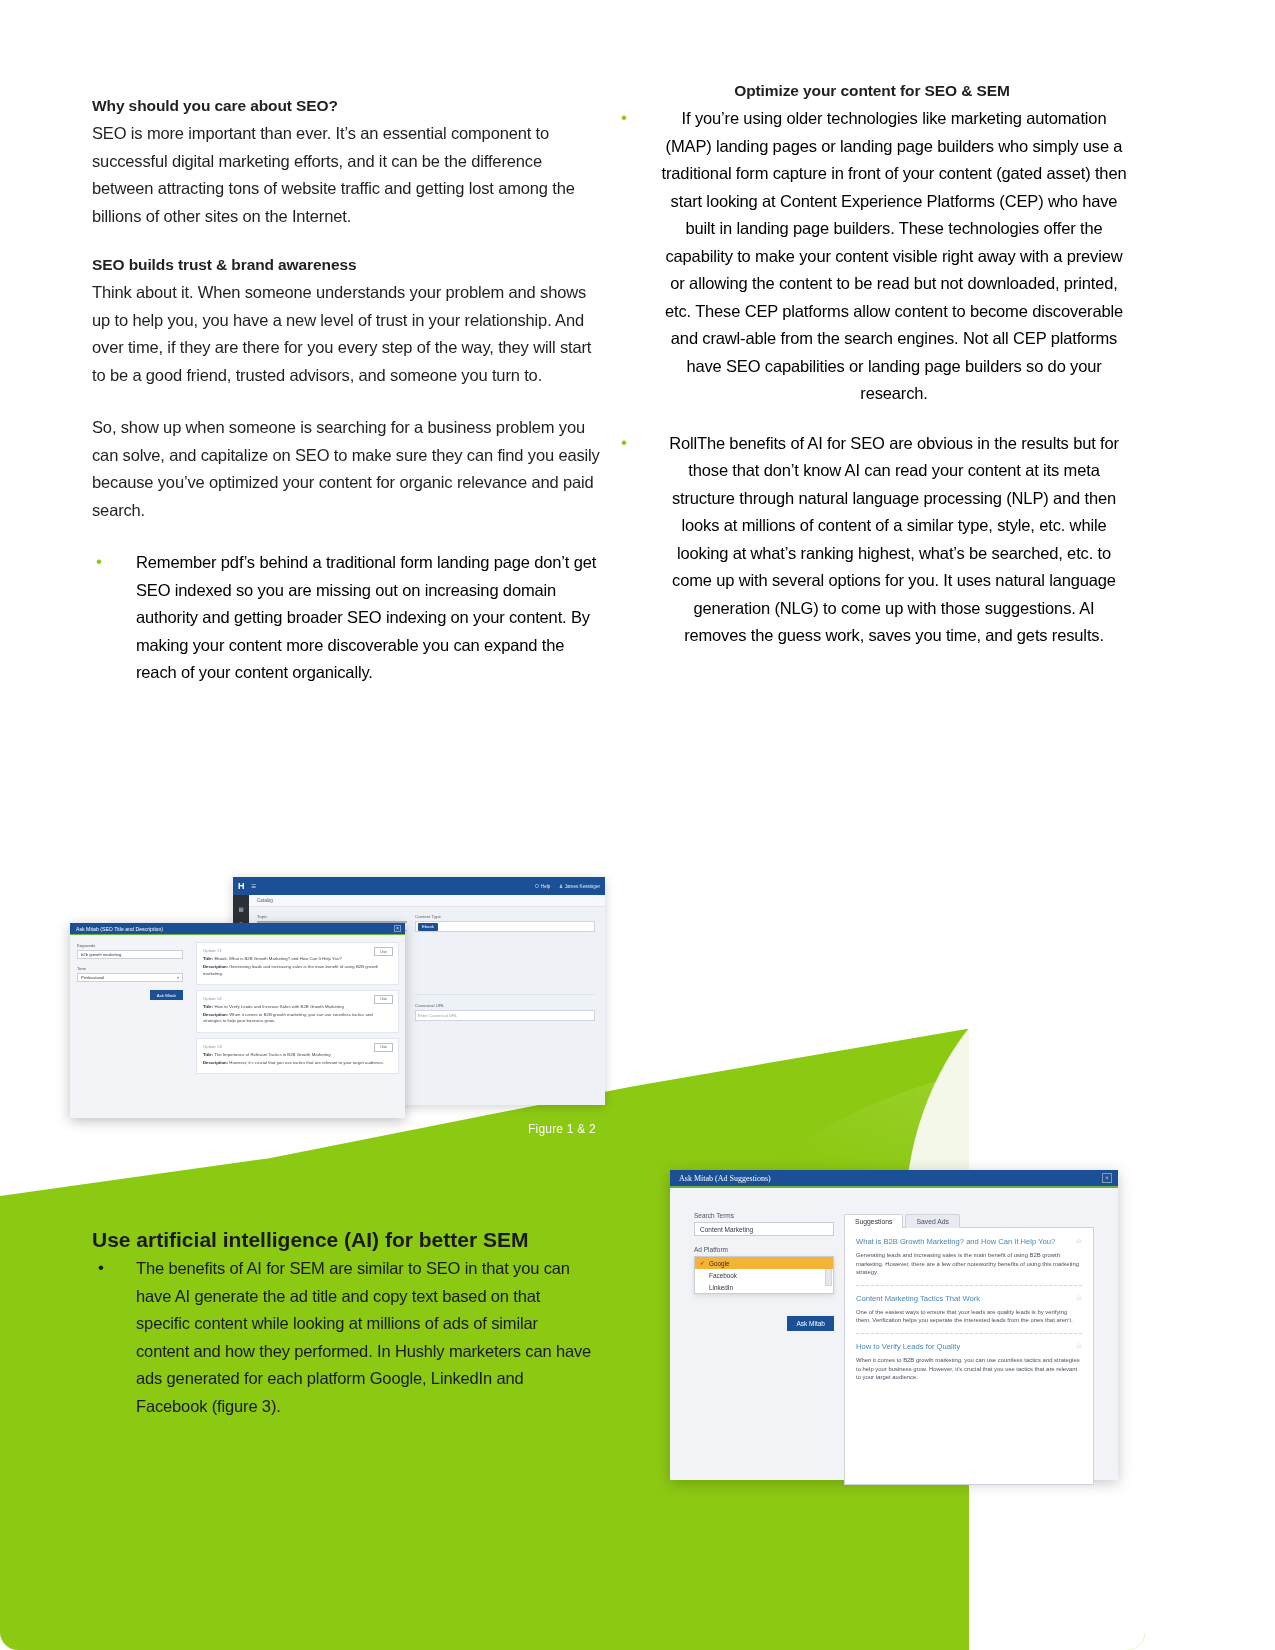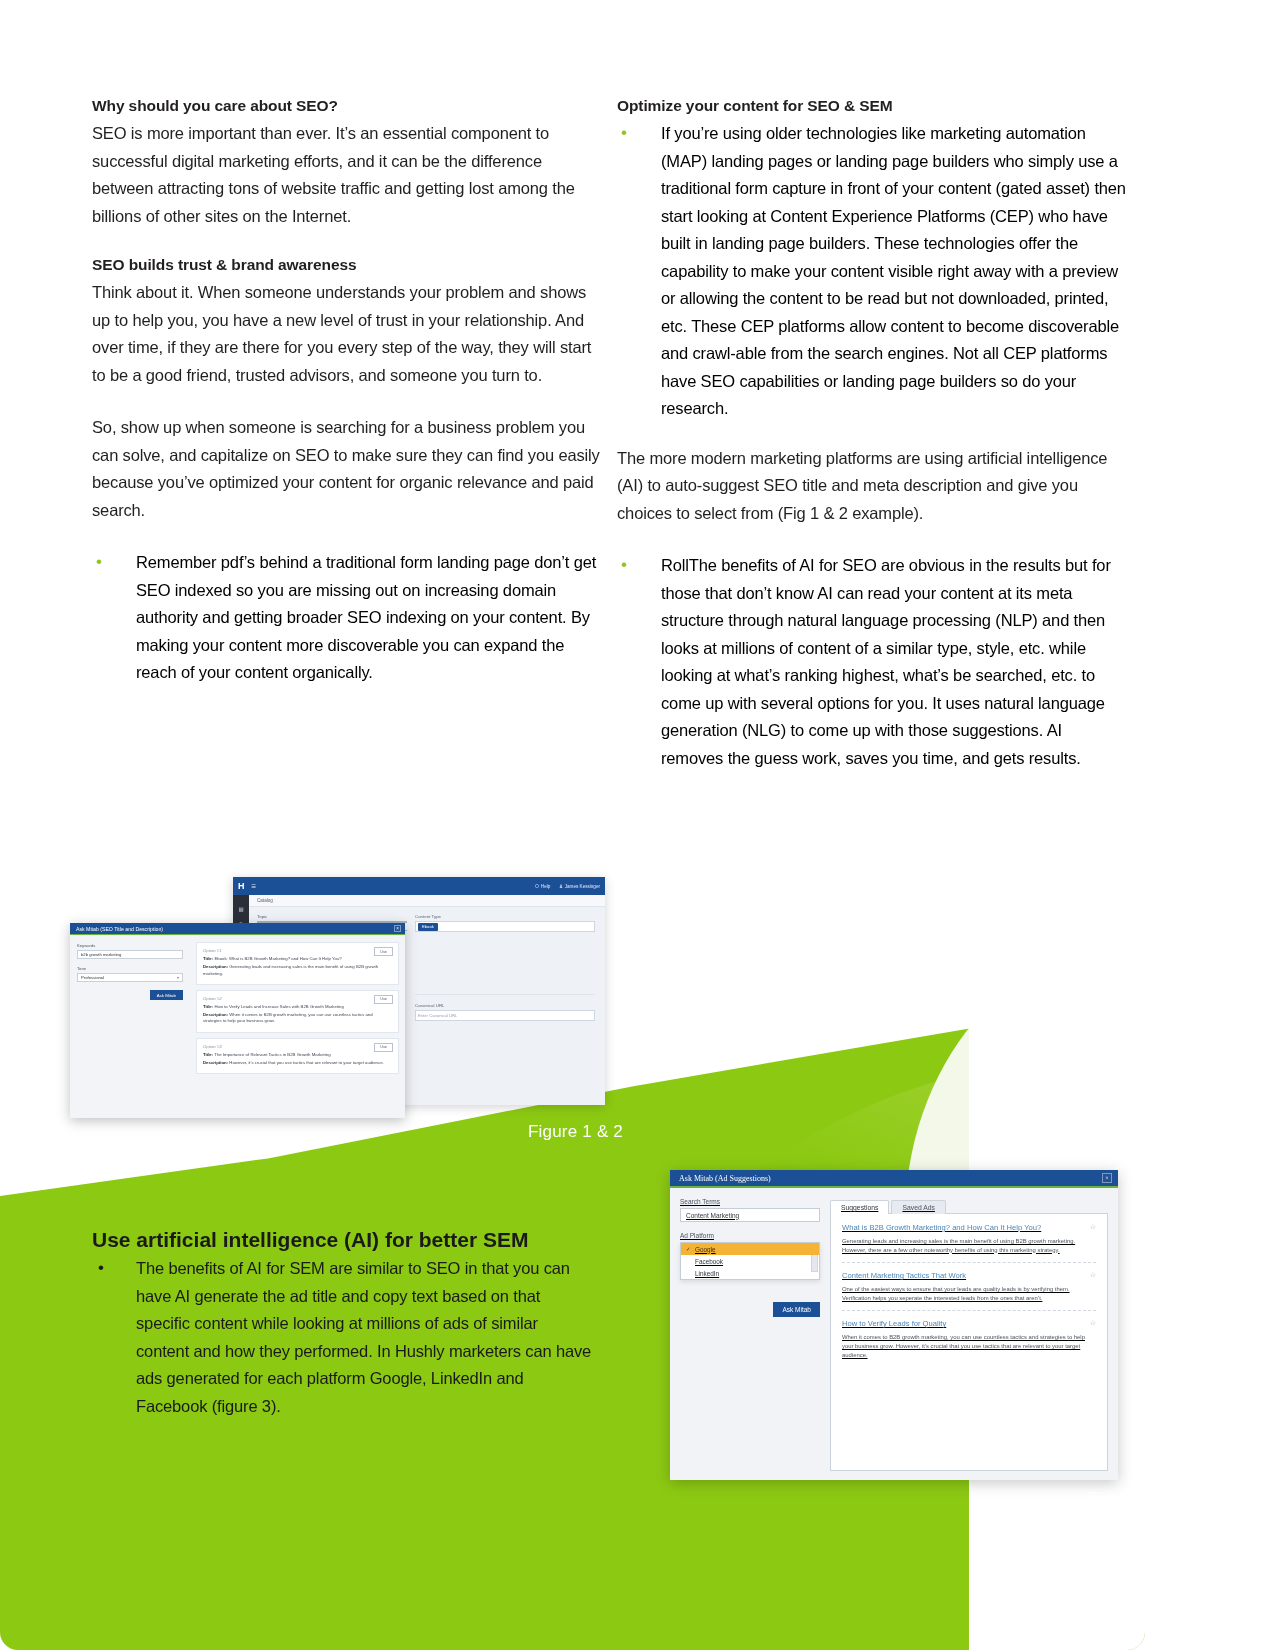--- a/index.html
+++ b/index.html
@@ -73,21 +73,21 @@
     right: -4px; top: 860px;
     width: 180px; height: 820px;
     background: #ffffff;
     z-index: 9;
   }
 
   
   .content { position: absolute; inset: 0; z-index: 20; }
   .col { position: absolute; width: 510px; }
   .col-left  { left: 92px;  top: 96px; }
-  .col-right { left: 617px; top: 96px; }
+  .col-right { left: 617px; top: 81px; text-align: center; }
 
   h3.sec {
     font-size: 15.5px; font-weight: 700; color: #221f20;
     letter-spacing: -0.1px; margin-bottom: 4px; line-height: 1.3;
   }
   p.body {
     font-size: 16.5px; line-height: 27.5px; color: #221f20;
     letter-spacing: -0.15px; margin-bottom: 25px;
   }
   ul.bul { list-style: none; margin-bottom: 22px; }
@@ -107,21 +107,21 @@
   .sem-block ul { list-style: none; }
   .sem-block li {
     position: relative; padding-left: 44px;
     font-size: 16.5px; line-height: 27.5px; color: #1a1a1a; letter-spacing: -0.15px;
   }
   .sem-block li::before {
     content: "•"; position: absolute; left: 6px; top: -1px; font-size: 17px; line-height: 27.5px; color:#1a1a1a;
   }
 
   .fig-caption {
-    position: absolute; font-size: 17px; color: #ffffff; z-index: 40;
+    position: absolute; font-size: 12px; color: #ffffff; z-index: 40;
     letter-spacing: .2px;
   }
   .cap-12 { left: 528px; top: 1122px; }
   .cap-3  { left: 1060px; top: 1489px; margin-left: 28px; }
 
   
   .fig12 { position: absolute; left: 70px; top: 877px; width: 545px; height: 272px; z-index: 30; }
 
   .app-window {
     position: absolute; left: 163px; top: 0; width: 372px; height: 228px;
@@ -218,21 +218,21 @@
     height: 18px; background: #1b4f96; color: #fff; font-size: 8px;
     display: flex; align-items: center; padding-left: 9px;
     border-bottom: 2px solid #69b33e;
     font-family: Liberation Serif, serif;
   }
   .f3-close {
     margin-left: auto; margin-right: 6px; width: 10px; height: 10px;
     background: #27508f; border: 1px solid #7e9ac4; color: #fff; font-size: 6px;
     display: flex; align-items: center; justify-content: center;
   }
-  .f3-body { display: flex; height: 292px; padding: 10px; gap: 10px; text-decoration: underline; }
+  .f3-body { display: flex; height: 292px; padding: 24px; gap: 10px; }
   .f3-left { width: 140px; position: relative; }
   .f3-right { flex: 1; }
   .f3-lbl { font-size: 6.5px; color: #4a5360; margin-bottom: 3px; }
   .f3-input {
     height: 14px; background: #fff; border: 1px solid #c5cdd8;
     font-size: 6.5px; color: #2f3742; display: flex; align-items: center;
     padding: 0 5px; margin-bottom: 10px;
   }
   .f3-listbox {
     background: #fff; border: 1px solid #c5cdd8; position: relative;
@@ -299,21 +299,20 @@
         <li>Remember pdf’s behind a traditional form landing page don’t get SEO indexed so you are missing out on increasing domain authority and getting broader SEO indexing on your content. By making your content more discoverable you can expand the reach of your content organically.</li>
       </ul>
     </div>
 
     <div class="col col-right">
       <h3 class="sec">Optimize your content for SEO &amp; SEM</h3>
       <ul class="bul">
         <li>If you’re using older technologies like marketing automation (MAP) landing pages or landing page builders who simply use a traditional form capture in front of your content (gated asset) then start looking at Content Experience Platforms (CEP) who have built in landing page builders. These technologies offer the capability to make your content visible right away with a preview or allowing the content to be read but not downloaded, printed, etc. These CEP platforms allow content to become discoverable and crawl-able from the search engines. Not all CEP platforms have SEO capabilities or landing page builders so do your research.</li>
       </ul>
 
-      <p class="body">The more modern marketing platforms are using artificial intelligence (AI) to auto-suggest SEO title and meta description and give you choices to select from (Fig 1 &amp; 2 example).</p>
       <ul class="bul">
         <li>RollThe benefits of AI for SEO are obvious in the results but for those that don’t know AI can read your content at its meta structure through natural language processing (NLP) and then looks at millions of content of a similar type, style, etc. while looking at what’s ranking highest, what’s be searched, etc. to come up with several options for you. It uses natural language generation (NLG) to come up with those suggestions. AI removes the guess work, saves you time, and gets results.</li>
       </ul>
     </div>
   </div>
 
   <div class="fig12">
 
     <div class="app-window">
       <div class="app-topbar">

